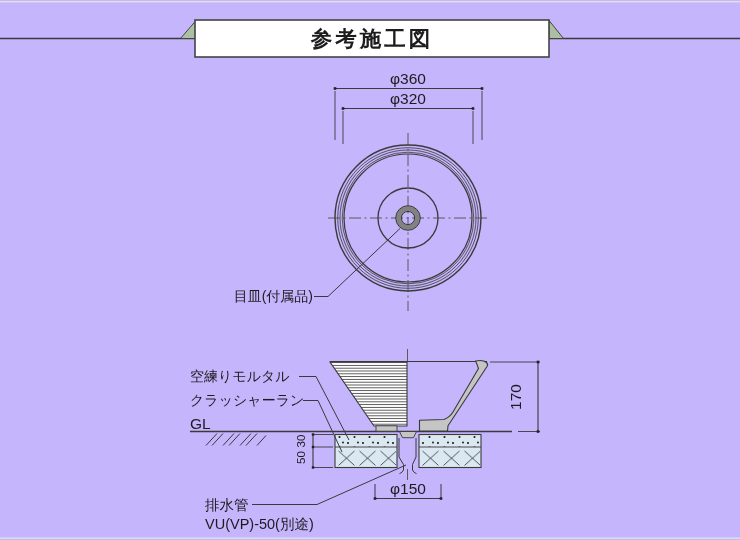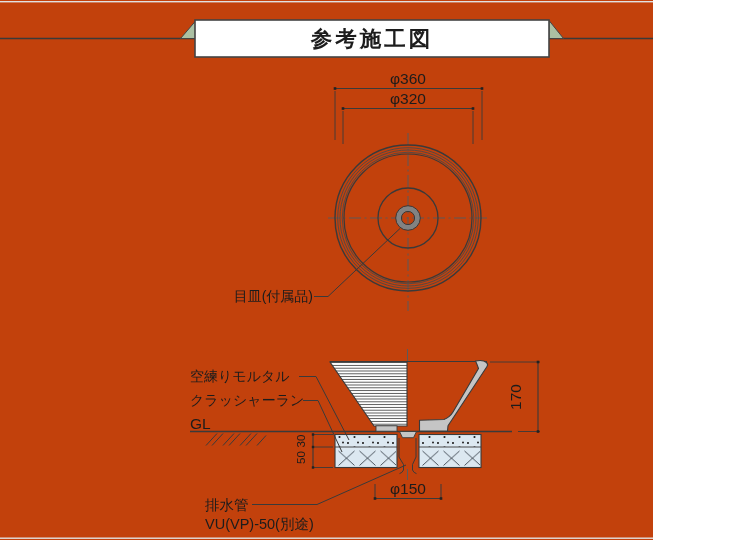--- a/index.html
+++ b/index.html
@@ -1,16 +1,16 @@
 <!DOCTYPE html>
 <html><head>
 <meta charset="utf-8">
 <style>
   html,body{margin:0;padding:0;background:#ffffff;}
-  .stage{position:relative;width:653px;height:540px;background:#c2410c;overflow:hidden;
+  .stage{position:relative;width:740px;height:540px;background:#c4b5fd;overflow:hidden;
          font-family:"Liberation Sans","DejaVu Sans",sans-serif;}
   svg{display:block;}
   text{fill:#1c1c1c;font-family:"Liberation Sans","DejaVu Sans",sans-serif;}
   .title-t{font-size:21.5px;font-weight:600;letter-spacing:3px;}
   .lbl{font-size:14px;}
   .lbl-s{font-size:14.5px;}
   .dim{font-size:15.5px;}
   .dim-s{font-size:11.5px;}
   .ln{stroke:#3a3a3a;fill:none;}
   .cl{stroke:#5a5a5a;stroke-width:1;fill:none;stroke-dasharray:12 3.5 2 3.5;}

